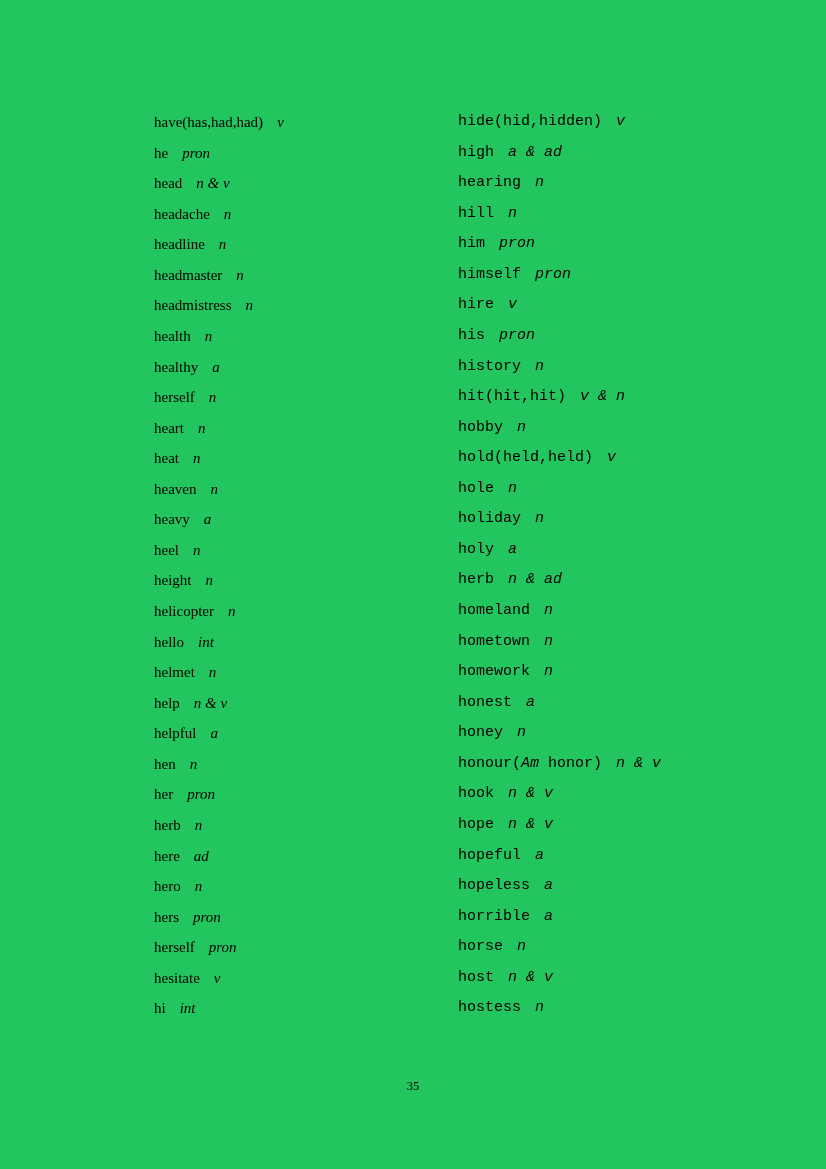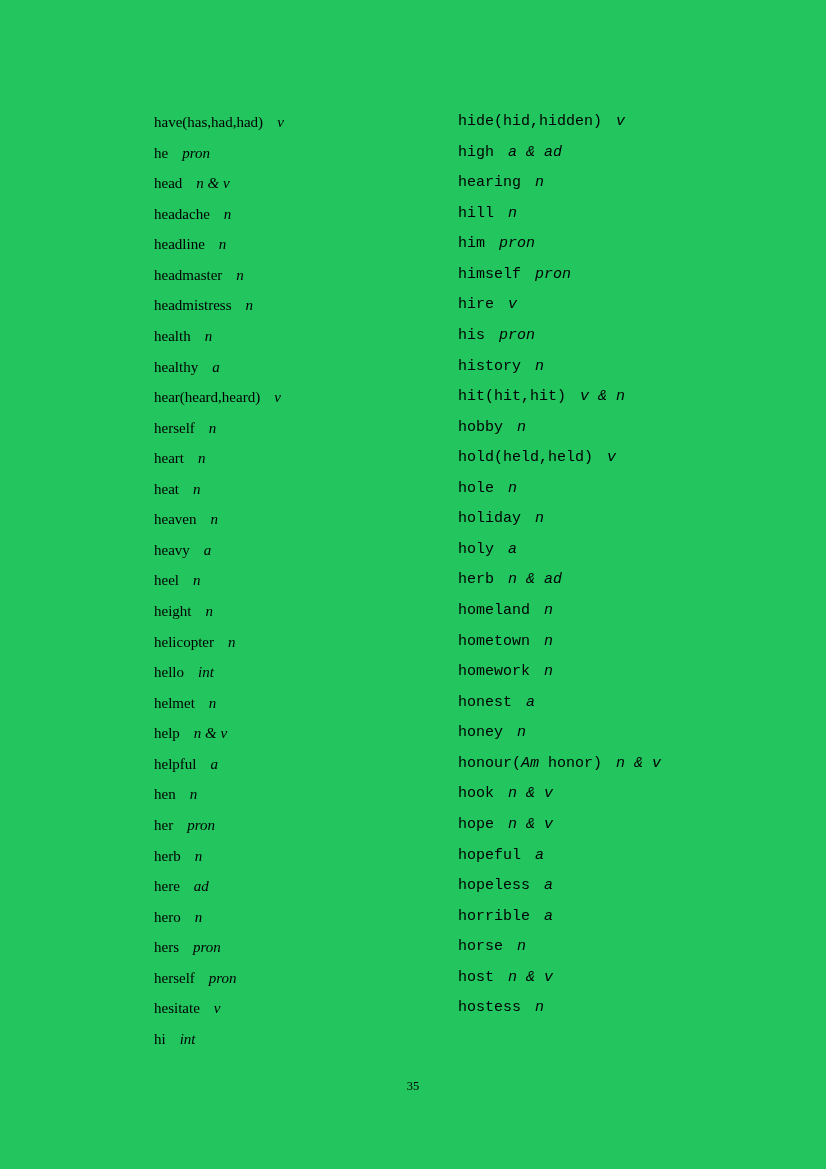--- a/index.html
+++ b/index.html
@@ -58,21 +58,20 @@
   <div class="col col-left">
       <div class="entry"><span class="word">have(has,had,had)</span><span class="pos">v</span></div>
       <div class="entry"><span class="word">he</span><span class="pos">pron</span></div>
       <div class="entry"><span class="word">head</span><span class="pos">n &amp; v</span></div>
       <div class="entry"><span class="word">headache</span><span class="pos">n</span></div>
       <div class="entry"><span class="word">headline</span><span class="pos">n</span></div>
       <div class="entry"><span class="word">headmaster</span><span class="pos">n</span></div>
       <div class="entry"><span class="word">headmistress</span><span class="pos">n</span></div>
       <div class="entry"><span class="word">health</span><span class="pos">n</span></div>
       <div class="entry"><span class="word">healthy</span><span class="pos">a</span></div>
-      <div class="entry"><span class="word">hear(heard,heard)</span><span class="pos">v</span></div>
       <div class="entry"><span class="word">herself</span><span class="pos">n</span></div>
       <div class="entry"><span class="word">heart</span><span class="pos">n</span></div>
       <div class="entry"><span class="word">heat</span><span class="pos">n</span></div>
       <div class="entry"><span class="word">heaven</span><span class="pos">n</span></div>
       <div class="entry"><span class="word">heavy</span><span class="pos">a</span></div>
       <div class="entry"><span class="word">heel</span><span class="pos">n</span></div>
       <div class="entry"><span class="word">height</span><span class="pos">n</span></div>
       <div class="entry"><span class="word">helicopter</span><span class="pos">n</span></div>
       <div class="entry"><span class="word">hello</span><span class="pos">int</span></div>
       <div class="entry"><span class="word">helmet</span><span class="pos">n</span></div>

